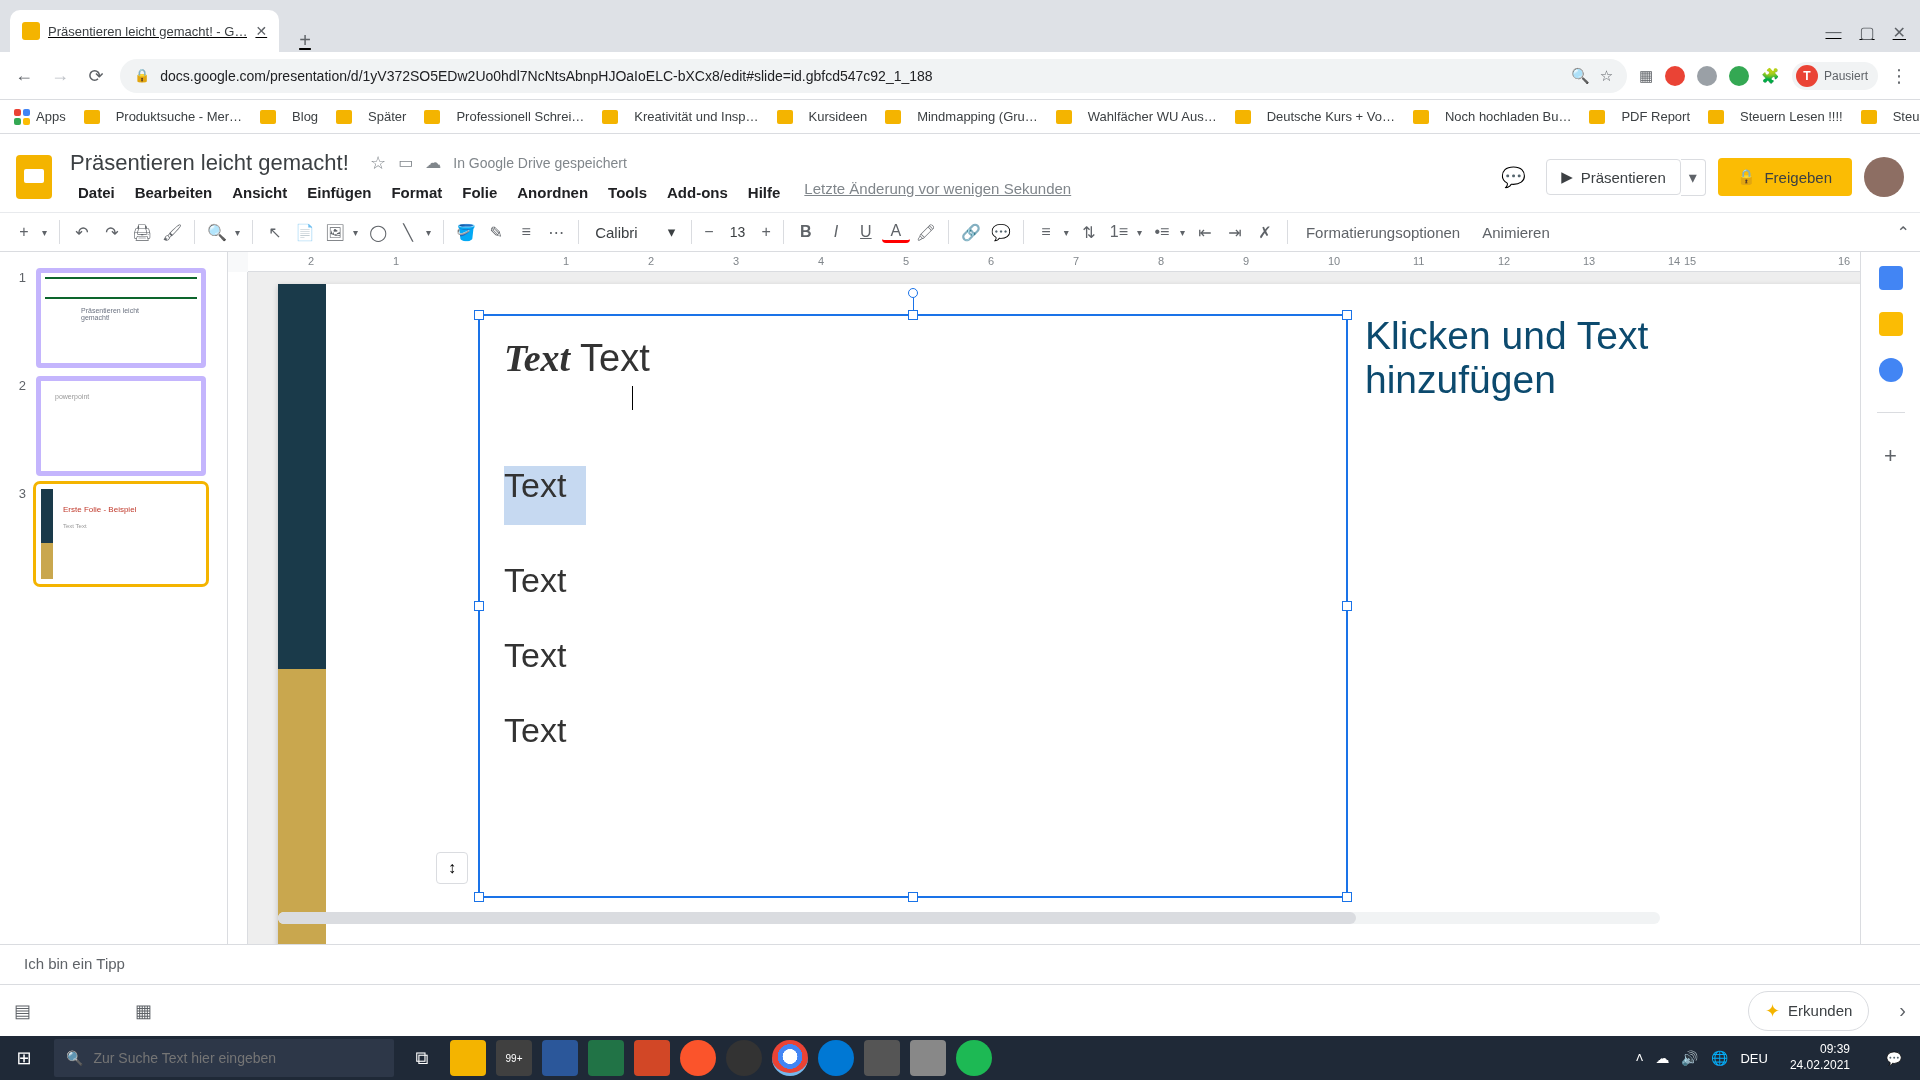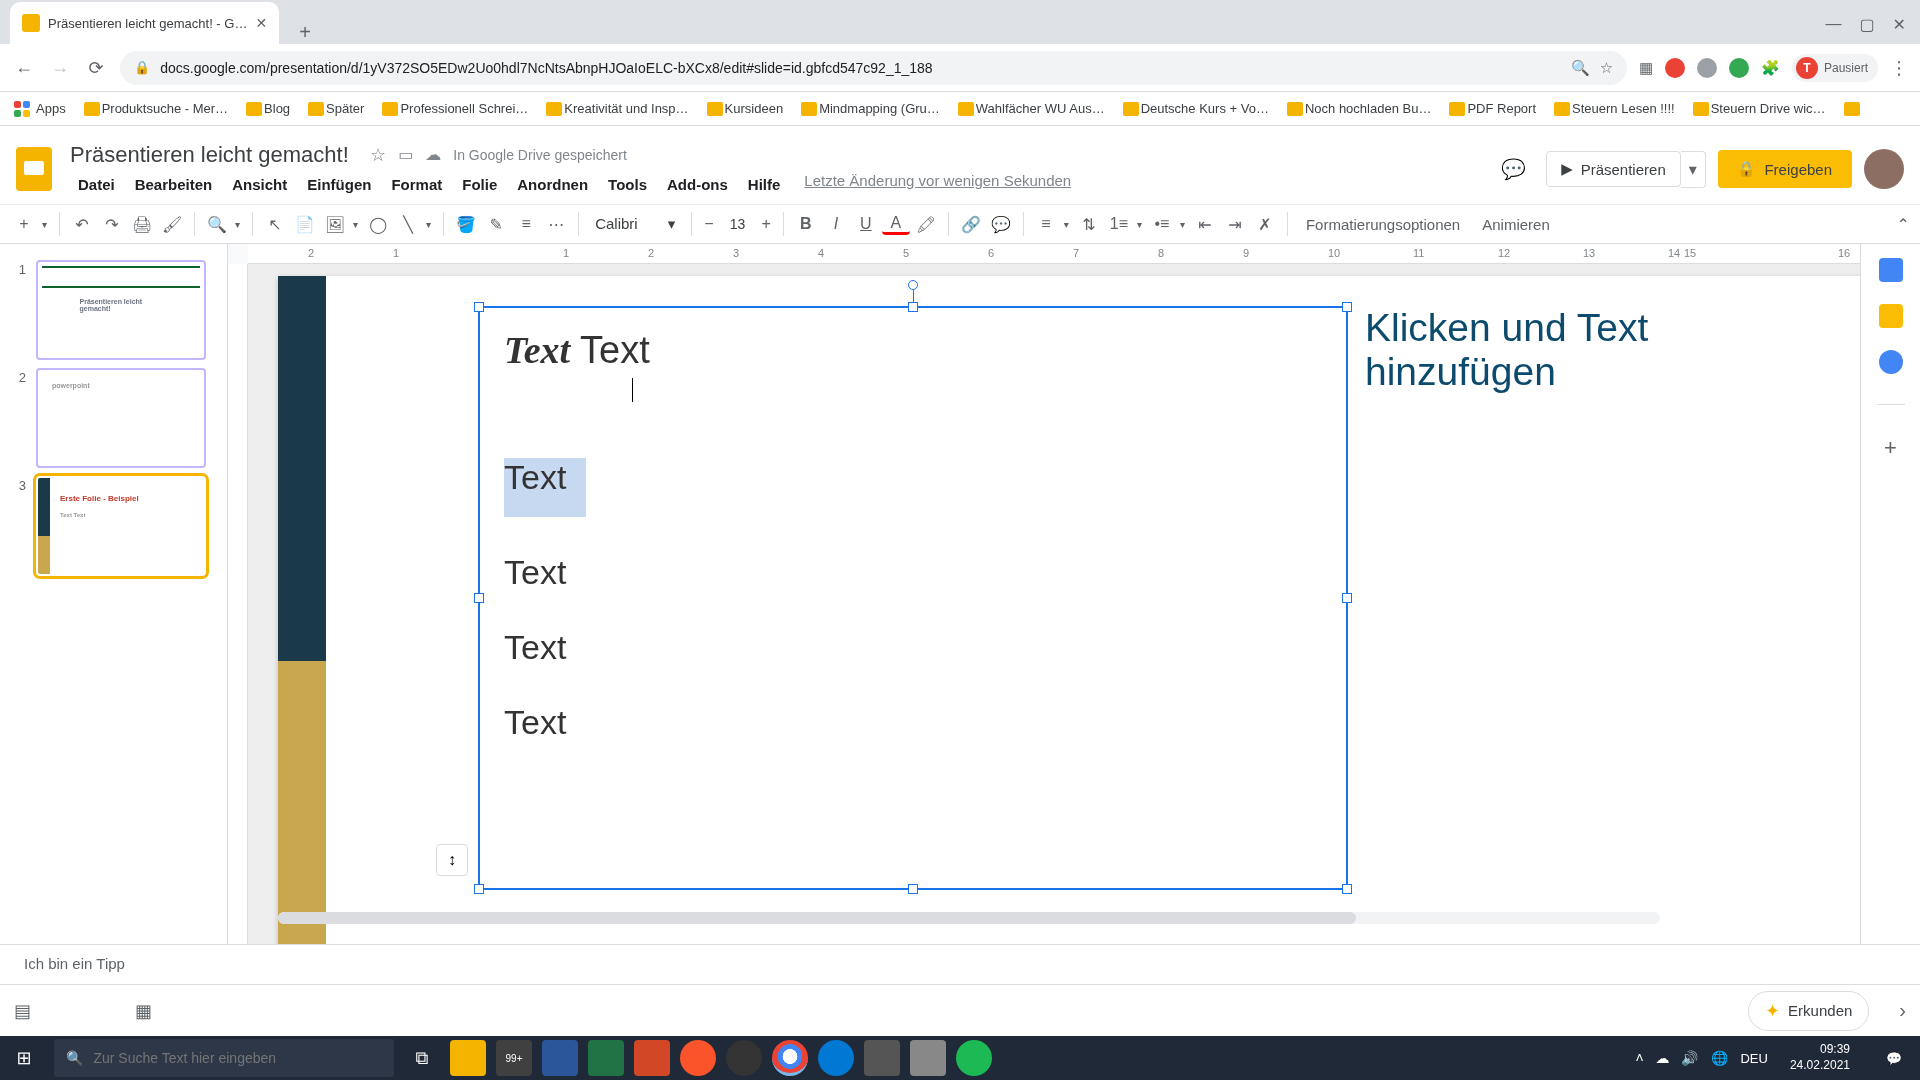--- a/index.html
+++ b/index.html
@@ -1,19 +1,19 @@
 <!DOCTYPE html>
 <html><head>
 <meta charset="utf-8">
 <style>
 * { margin: 0; padding: 0; box-sizing: border-box; font-family: 'Segoe UI', Arial, sans-serif; }
 body { width: 1920px; height: 1080px; overflow: hidden; background: #fff; display: flex; flex-direction: column; }
 
 
-.browser-top { background: #dee1e6; height: 44px; display: flex; align-items: flex-end; }
+.browser-top { background: #dee1e6; height: 52px; display: flex; align-items: flex-end; text-decoration: underline; }
 .tab { background: #fff; border-radius: 10px 10px 0 0; height: 42px; margin-left: 10px; display: flex; align-items: center; padding: 0 12px; gap: 8px; min-width: 240px; }
 .tab-favicon { width: 18px; height: 18px; background: #f4b400; border-radius: 3px; }
 .tab-title { font-size: 13px; color: #3c4043; flex: 1; white-space: nowrap; overflow: hidden; }
 .tab-close { color: #5f6368; font-size: 14px; cursor: pointer; }
 .new-tab { margin-left: 10px; color: #5f6368; font-size: 20px; padding: 0 10px; cursor: pointer; }
 
 .browser-nav { background: #fff; height: 48px; display: flex; align-items: center; padding: 0 12px; gap: 12px; border-bottom: 1px solid #dadce0; }
 .nav-btn { color: #5f6368; font-size: 18px; cursor: pointer; width: 24px; text-align: center; }
 .nav-btn.disabled { color: #bdc1c6; }
 .omnibox { flex: 1; background: #f1f3f4; border-radius: 18px; height: 34px; display: flex; align-items: center; padding: 0 14px; gap: 10px; }
@@ -24,21 +24,21 @@
 .profile-pill { display: flex; align-items: center; gap: 6px; background: #f1f3f4; border-radius: 16px; padding: 3px 10px 3px 4px; cursor: pointer; }
 .profile-avatar { width: 22px; height: 22px; border-radius: 50%; background: #ea4335; color: #fff; display: flex; align-items: center; justify-content: center; font-size: 12px; font-weight: bold; }
 .profile-label { font-size: 12px; color: #5f6368; }
 .menu-dots { color: #5f6368; font-size: 18px; cursor: pointer; }
 
 .bookmarks { background: #fff; height: 34px; display: flex; align-items: center; padding: 0 14px; gap: 18px; border-bottom: 1px solid #dadce0; }
 .bm-apps { display: flex; align-items: center; gap: 6px; font-size: 13px; color: #3c4043; cursor: pointer; }
 .bm-apps-icon { width: 16px; height: 16px; display: grid; grid-template-columns: 1fr 1fr; gap: 2px; }
 .bm-apps-icon span { background: #5f6368; border-radius: 2px; }
 .bm-apps-icon span:nth-child(1){background:#ea4335;} .bm-apps-icon span:nth-child(2){background:#4285f4;} .bm-apps-icon span:nth-child(3){background:#34a853;} .bm-apps-icon span:nth-child(4){background:#fbbc04;}
-.bm { display: flex; align-items: center; gap: 2px; font-size: 13px; color: #3c4043; cursor: pointer; white-space: nowrap; }
+.bm { display: flex; align-items: center; gap: 16px; font-size: 13px; color: #3c4043; cursor: pointer; white-space: nowrap; }
 .bm-folder { width: 16px; height: 14px; background: #f4b400; border-radius: 2px; }
 
 
 .app-header { background: #fff; height: 78px; display: flex; align-items: center; padding: 8px 16px 0 10px; gap: 12px; }
 .app-logo { width: 48px; height: 48px; display: flex; align-items: center; justify-content: center; }
 .logo-shape { width: 36px; height: 44px; background: #f4b400; border-radius: 4px; position: relative; }
 .logo-shape::after { content: ''; position: absolute; top: 14px; left: 8px; width: 20px; height: 14px; background: #fff; border-radius: 2px; }
 .app-title-area { flex: 1; }
 .doc-title-row { display: flex; align-items: center; gap: 12px; }
 .doc-title { font-size: 22px; color: #3c4043; border: none; outline: none; background: transparent; }
@@ -53,33 +53,33 @@
 .present-btn { display: flex; align-items: center; gap: 8px; border: 1px solid #dadce0; border-radius: 4px; padding: 8px 14px; cursor: pointer; font-size: 15px; color: #3c4043; font-weight: 500; }
 .present-dropdown { border: 1px solid #dadce0; border-left: none; border-radius: 0 4px 4px 0; padding: 8px 8px; cursor: pointer; color: #5f6368; margin-left: -12px; }
 .share-btn { background: #fbbc04; border-radius: 4px; padding: 10px 20px; display: flex; align-items: center; gap: 8px; cursor: pointer; font-size: 15px; font-weight: 500; color: #3c4043; }
 .user-avatar { width: 40px; height: 40px; border-radius: 50%; background: #8d6e63; cursor: pointer; }
 
 
 .toolbar { background: #fff; height: 40px; border-top: 1px solid #e8eaed; border-bottom: 1px solid #dadce0; display: flex; align-items: center; padding: 0 10px; gap: 2px; }
 .tb-btn { min-width: 28px; height: 28px; display: flex; align-items: center; justify-content: center; border-radius: 4px; cursor: pointer; color: #5f6368; font-size: 16px; }
 .tb-sep { width: 1px; height: 24px; background: #dadce0; margin: 0 6px; }
 .tb-dropdown-arrow { font-size: 10px; color: #5f6368; margin-left: 2px; margin-right: 4px; cursor: pointer; }
-.font-select { display: flex; align-items: flex-start; gap: 30px; font-size: 15px; color: #3c4043; padding: 0 8px; cursor: pointer; }
+.font-select { display: flex; align-items: center; gap: 30px; font-size: 15px; color: #3c4043; padding: 0 8px; cursor: pointer; }
 .font-size { display: flex; align-items: center; gap: 8px; }
 .fs-btn { cursor: pointer; color: #5f6368; font-size: 16px; padding: 0 4px; }
 .fs-val { font-size: 14px; color: #3c4043; min-width: 24px; text-align: center; }
 .tb-label { font-size: 15px; color: #5f6368; padding: 0 10px; cursor: pointer; }
 .tb-collapse { margin-left: auto; cursor: pointer; color: #5f6368; }
 
 
 .main-area { flex: 1; display: flex; background: #f8f9fa; position: relative; }
 .left-panel { width: 228px; background: #fff; border-right: 1px solid #dadce0; padding: 12px 0; overflow-y: auto; }
 .slide-thumb-row { display: flex; padding: 4px 12px; gap: 10px; }
 .slide-num { font-size: 13px; color: #5f6368; width: 14px; text-align: right; padding-top: 2px; }
-.slide-thumb { width: 170px; height: 100px; border: 2px solid #c4b5fd; border-radius: 4px; background: #fff; cursor: pointer; position: relative; overflow: hidden; font-weight: bold; }
+.slide-thumb { width: 170px; height: 100px; border: 5px solid #c4b5fd; border-radius: 4px; background: #fff; cursor: pointer; position: relative; overflow: hidden; }
 .slide-thumb.selected { outline: 3px solid #f4b400; border-color: transparent; }
 .thumb-accent { position: absolute; }
 .thumb1-lines { top: 4px; left: 4px; right: 4px; height: 22px; border-top: 2px solid #0d652d; border-bottom: 2px solid #0d652d; }
 .thumb1-title { position: absolute; top: 45%; left: 50%; transform: translate(-50%,-50%); font-size: 7px; color: #6b7280; }
 .thumb3-bar { position: absolute; top: 0; left: 0; width: 12px; height: 100%; background: linear-gradient(#1a3a4a 0%, #1a3a4a 60%, #c9a74e 60%); }
 .thumb3-title { position: absolute; top: 16px; left: 22px; font-size: 8px; color: #c0392b; }
 .thumb3-text { position: absolute; top: 32px; left: 22px; font-size: 6px; color: #999; line-height: 1.8; }
 
 .canvas-area { flex: 1; position: relative; overflow: hidden; }
 .ruler-h { position: absolute; top: 0; left: 20px; right: 0; height: 20px; background: #fff; border-bottom: 1px solid #dadce0; font-size: 11px; color: #80868b; display: flex; }

